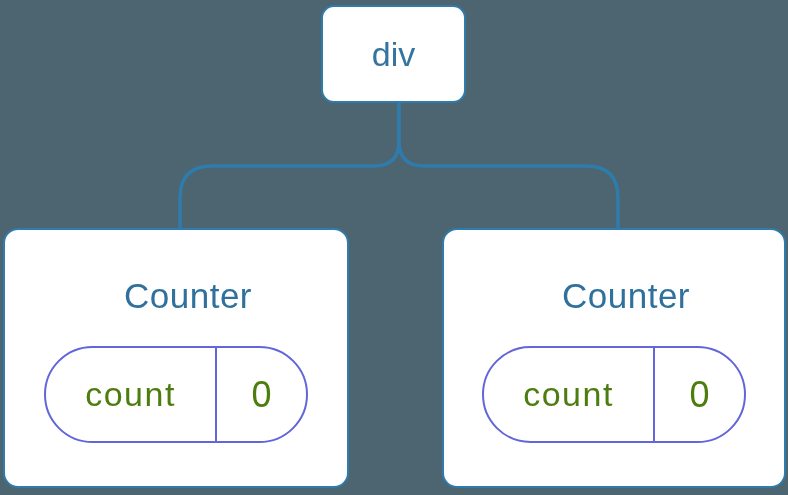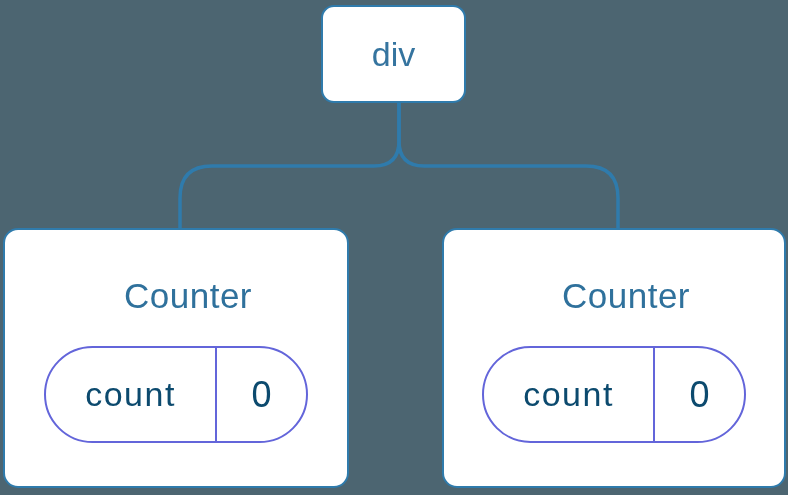--- a/index.html
+++ b/index.html
@@ -62,21 +62,21 @@
   }
   .state-pill {
     margin-top: 31px;
     width: 264px;
     height: 97px;
     box-sizing: border-box;
     border: 2px solid #6365DA;
     border-radius: 48.5px;
     display: flex;
     align-items: stretch;
-    color: #0c4a6e;
+    color: #4d7c0f;
     background: #FFFFFF;
   }
   .pill-key-cell {
     flex: 1 1 auto;
     display: flex;
     align-items: center;
     justify-content: center;
     border-right: 2px solid #6365DA;
     font-size: 34px;
     letter-spacing: 1.5px;

